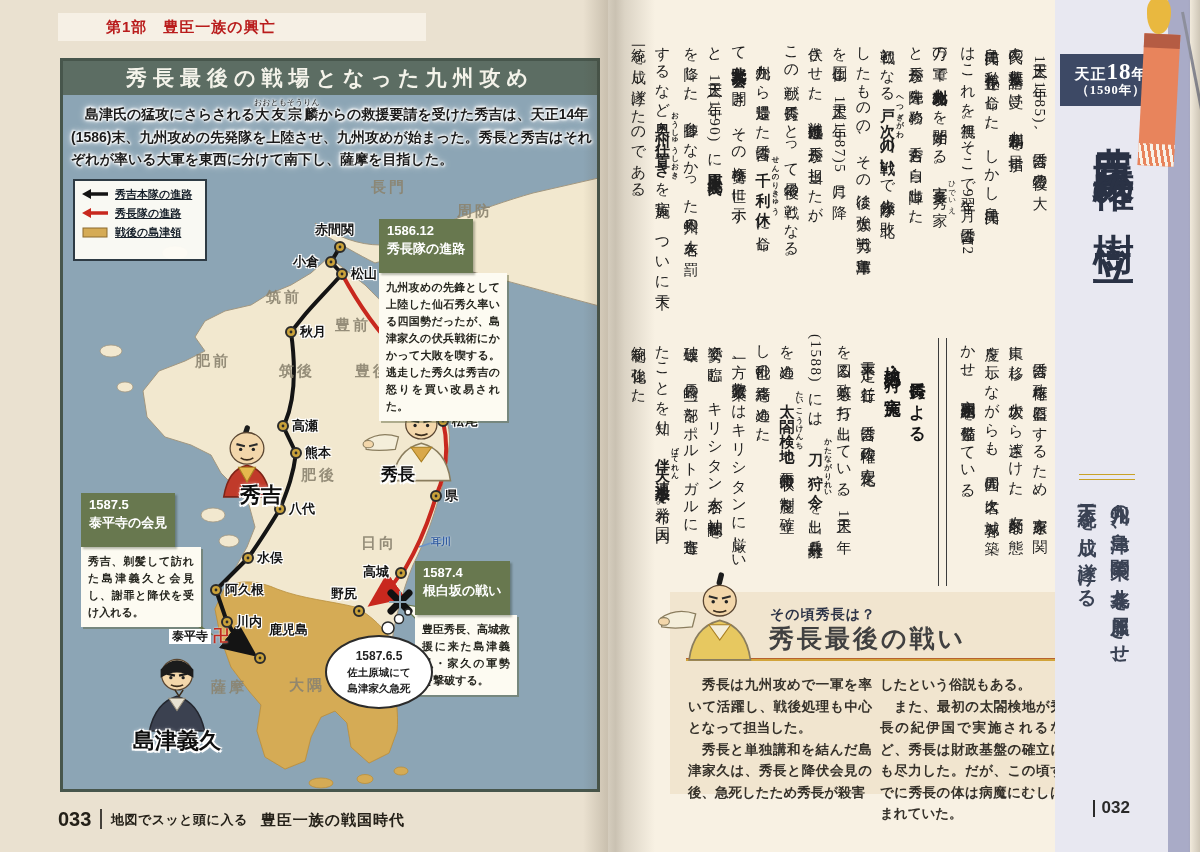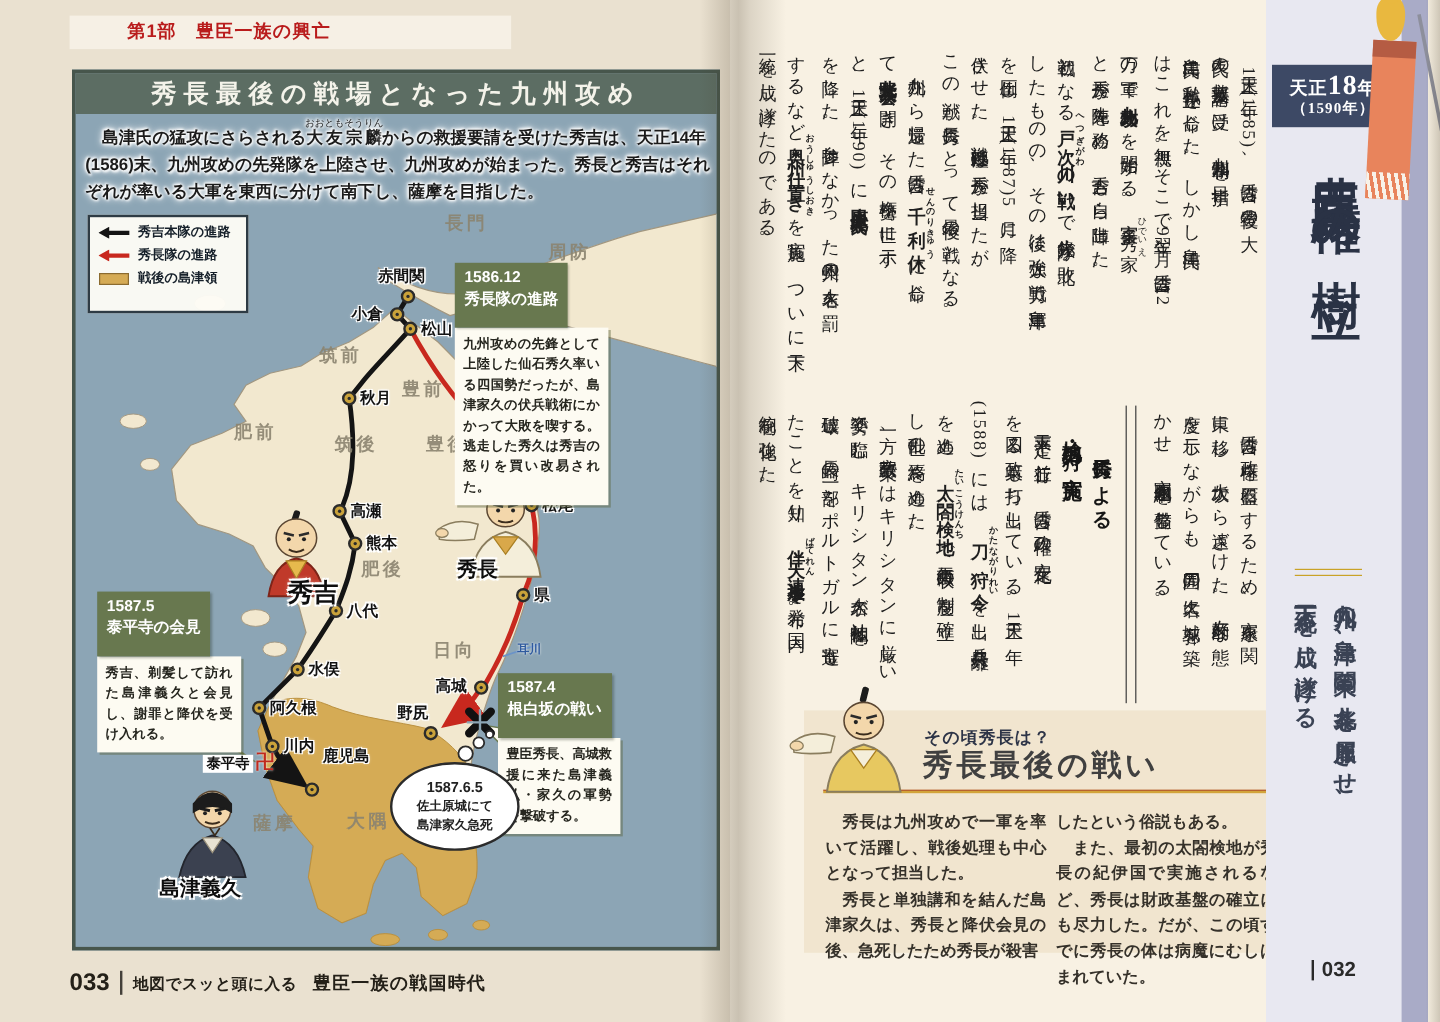--- a/index.html
+++ b/index.html
@@ -17,21 +17,21 @@
   .map-panel{position:absolute;left:60px;top:58px;width:540px;height:734px;border:3px solid #47564c;background:#8ca5b5;box-sizing:border-box;}
   .map-title{height:34px;background:#5c6d63;color:#f4f3ea;text-align:center;font:700 21px/34px "Liberation Serif",serif;letter-spacing:6px;}
   .map-body{position:relative;width:100%;height:694px;overflow:hidden;}
   .map-body svg.base{position:absolute;left:0;top:0;}
   .intro{position:absolute;left:8px;top:3px;width:524px;font:700 14px/1.62 "Liberation Sans",sans-serif;color:#1b1b1b;z-index:3;
     text-shadow:0 0 3px #fff,0 0 5px #fff,1px 1px 2px #fff,-1px -1px 2px #fff,0 0 8px #fff;}
   .intro rt{font-size:8px;font-weight:400;}
   .legend{position:absolute;left:10px;top:84px;width:116px;background:rgba(253,252,246,.96);border:2px solid #2e3b44;padding:7px 7px 5px;z-index:4;}
   .legend-row{display:flex;align-items:center;gap:7px;margin-bottom:7px;}
   .legend-row:last-child{margin-bottom:16px;}
-  .legend-label{font:700 11px/12px "Liberation Sans",sans-serif;color:#16202a;white-space:nowrap;}
+  .legend-label{font:700 11px/12px "Liberation Sans",sans-serif;color:#16202a;white-space:nowrap;text-decoration:underline;}
   .t-label{position:absolute;font:700 13px/14px "Liberation Sans",sans-serif;color:#131313;white-space:nowrap;z-index:4;
     text-shadow:-1px -1px 0 #fff,1px -1px 0 #fff,-1px 1px 0 #fff,1px 1px 0 #fff,0 0 3px #fff;}
   .prov{position:absolute;font:600 15px/16px "Liberation Serif",serif;color:#8b8470;opacity:.9;letter-spacing:3px;white-space:nowrap;z-index:2;}
   .riv{position:absolute;font:700 10px/11px "Liberation Sans",sans-serif;color:#2f5a9e;white-space:nowrap;z-index:3;text-shadow:0 0 2px #fff;}
   .fig-label{position:absolute;font:900 15px/16px "Liberation Sans",sans-serif;color:#0e0e0e;white-space:nowrap;z-index:6;
     text-shadow:-1.5px -1.5px 0 #fff,1.5px -1.5px 0 #fff,-1.5px 1.5px 0 #fff,1.5px 1.5px 0 #fff,0 0 4px #fff;}
   .portrait{position:absolute;z-index:5;}
   .callout{position:absolute;z-index:7;}
   .co-h{background:#68784f;color:#fff;padding:3px 8px 16px;font:700 13px/1.35 "Liberation Sans",sans-serif;display:inline-block;box-shadow:1.5px 1.5px 2px rgba(20,30,10,.3);}
   .co-b{background:#fdfbf2;color:#26261f;padding:6px 7px;font:700 11px/1.55 "Liberation Sans",sans-serif;box-shadow:2px 2px 0 rgba(90,100,60,.45);text-align:justify;}
@@ -270,21 +270,21 @@
           <path d="M8,82 Q14,54 35,48 Q56,54 62,82 Z" fill="#3b4150" stroke="#23262e" stroke-width="1.5"></path>
           <path d="M27,50 L35,62 L43,50 Z" fill="#e8e2d2" stroke="#9a917c" stroke-width="1"></path>
           <ellipse cx="35" cy="27" rx="15" ry="15" fill="#f3d7ab" stroke="#5a4632" stroke-width="1.2"></ellipse>
           <path d="M19,22 Q35,4 51,22 L51,30 Q35,20 19,30 Z" fill="#1c1c1c"></path>
           <path d="M25,26 l8,2 M45,26 l-8,2" stroke="#1c1c1c" stroke-width="2.4"></path>
           <circle cx="29" cy="30" r="1.6" fill="#222"></circle>
             <circle cx="41" cy="30" r="1.6" fill="#222"></circle>
           <path d="M29,37 q6,3 12,0" stroke="#3a2c1c" stroke-width="1.6" fill="none"></path>
           <path d="M33,42 l4,6 l4,-6" fill="none" stroke="#3a2c1c" stroke-width="1.4"></path>
         </svg>
-        <span class="fig-label" style="left:70px;top:638px;font-size:17px">島津義久</span>
+        <span class="fig-label" style="left:70px;top:638px;font-size:22px">島津義久</span>
 
         <div class="callout" style="left:316px;top:124px;width:128px">
           <div class="co-h">
             <div>1586.12</div>
             <div>秀長隊の進路</div>
           </div>
           <div class="co-b" style="width:114px">九州攻めの先鋒として上陸した仙石秀久率いる四国勢だったが、島津家久の伏兵戦術にかかって大敗を喫する。逃走した秀久は秀吉の怒りを買い改易された。</div>
         </div>
 
         <div class="callout" style="left:18px;top:398px;width:120px">

